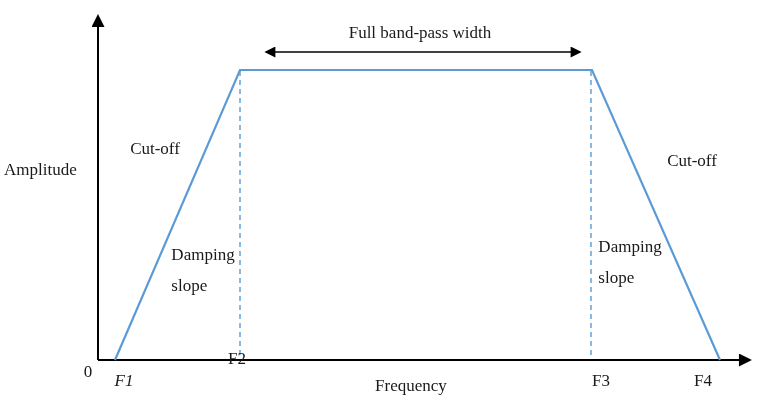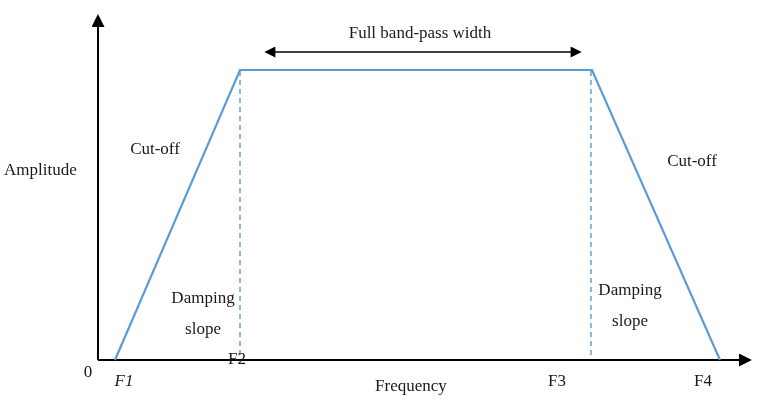--- a/index.html
+++ b/index.html
@@ -23,25 +23,24 @@
   }
   .lbl {
     position: absolute;
     font-size: 17px;
     line-height: 19px;
     white-space: nowrap;
     color: #1a1a1a;
   }
   .centered {
     transform: translateX(-50%);
-    text-align: center;
+    text-align: left;
   }
   .two-line {
     line-height: 31px;
-    margin-top: 43px;
   }
   .two-line span {
     display: block;
   }
 </style>
 </head>
 <body>
 
 <div id="stage">
 
@@ -71,21 +70,21 @@
   <div class="lbl" style="left:4px; top:160px;">Amplitude</div>
 
   <div class="lbl centered" style="left:411px; top:376px;">Frequency</div>
 
   <div class="lbl centered" style="left:88px; top:362px;">0</div>
 
   <div class="lbl centered" style="left:124px; top:371px;font-style:italic;">F1</div>
 
   <div class="lbl centered" style="left:237px; top:349px;">F2</div>
 
-  <div class="lbl centered" style="left:557px; top:371px;">F3</div>
+  <div class="lbl centered" style="left:601px; top:371px;">F3</div>
 
   <div class="lbl centered" style="left:703px; top:371px;">F4</div>
 
   <div class="lbl centered" style="left:420px; top:23px;">Full band-pass width</div>
 
   <div class="lbl centered" style="left:155px; top:139px;">Cut-off</div>
 
   <div class="lbl centered" style="left:692px; top:151px;">Cut-off</div>
 
   <div class="lbl centered two-line" style="left:203px; top:239px;">

